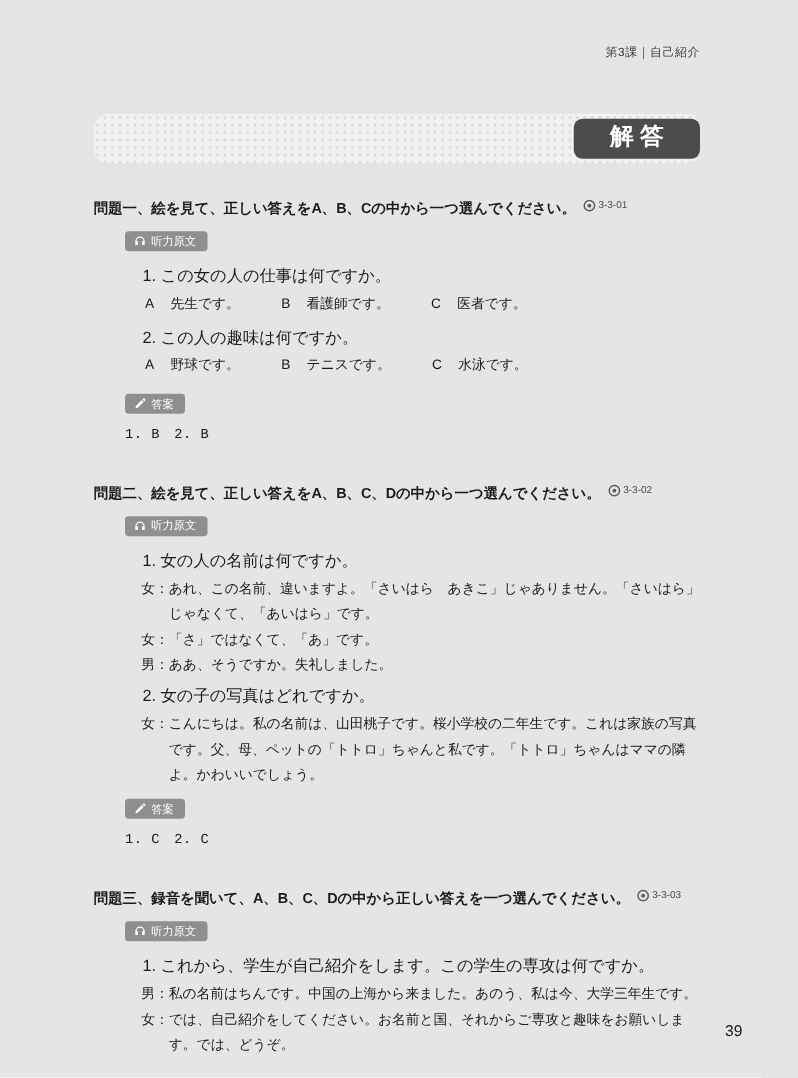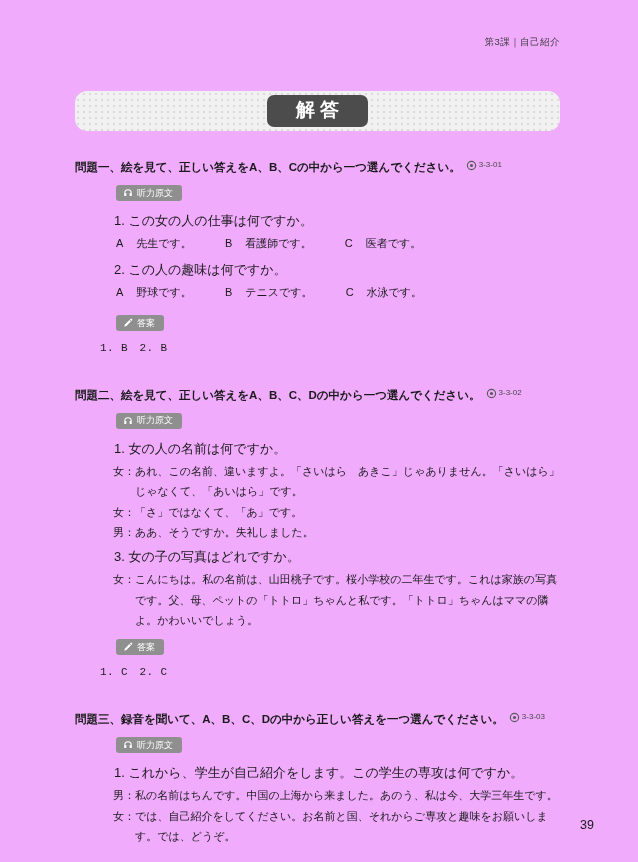--- a/index.html
+++ b/index.html
@@ -2,21 +2,21 @@
 <html><head>
 <meta charset="utf-8">
 <style>
   * { margin: 0; padding: 0; box-sizing: border-box; }
   html, body { background: #ffffff; }
   body { font-family: "Liberation Sans", sans-serif; color: #1a1a1a; }
 
   .page {
     width: 638px;
     height: 862px;
-    background: #f0abfc;
+    background: #e5e5e5;
     position: relative;
     padding: 36px 78px 0 75px;
     overflow: hidden;
   }
 
   .page-header {
     text-align: right;
     font-size: 9.5px;
     color: #3c3c3c;
     letter-spacing: 0.5px;
@@ -24,21 +24,21 @@
 
   .banner {
     margin-top: 42px;
     height: 40px;
     border-radius: 12px;
     background-color: #f1f1f1;
     background-image: radial-gradient(#dadada 1.1px, transparent 1.3px);
     background-size: 6px 6px;
     display: flex;
     align-items: center;
-    justify-content: center;
+    justify-content: flex-end;
   }
   .banner-title {
     background: #4c4c4c;
     color: #ffffff;
     font-weight: bold;
     font-size: 19px;
     letter-spacing: 5px;
     padding: 5px 24px 6px 29px;
     border-radius: 7px;
     line-height: 1.1;
@@ -67,21 +67,21 @@
   .badge {
     display: inline-flex;
     align-items: center;
     gap: 4px;
     background: #8f8f8f;
     color: #ffffff;
     font-size: 9px;
     line-height: 1;
     padding: 3px 9px 3px 7px;
     border-radius: 3px;
-    margin: 9px 16px 5px;
+    margin: 9px 0 5px;
   }
   .badge svg { width: 10px; height: 10px; display: inline-block; }
 
   .q-text { font-size: 13px; line-height: 1.85; margin-top: 3px; margin-left: 14px; }
   .options { font-size: 11px; line-height: 1.85; margin: 0 0 4px 16px; }
   .option { margin-right: 30px; white-space: nowrap; }
   .opt-label { margin-right: 13px; }
 
   .dialogue { margin-left: 13px; }
   .dialogue p {
@@ -174,21 +174,21 @@
         <span>听力原文</span>
       </div>
 
       <p class="q-text">1. 女の人の名前は何ですか。</p>
       <div class="dialogue">
         <p>女：あれ、この名前、違いますよ。「さいはら　あきこ」じゃありません。「さいはら」じゃなくて、「あいはら」です。</p>
         <p>女：「さ」ではなくて、「あ」です。</p>
         <p>男：ああ、そうですか。失礼しました。</p>
       </div>
 
-      <p class="q-text">3. 女の子の写真はどれですか。</p>
+      <p class="q-text">2. 女の子の写真はどれですか。</p>
       <div class="dialogue">
         <p>女：こんにちは。私の名前は、山田桃子です。桜小学校の二年生です。これは家族の写真です。父、母、ペットの「トトロ」ちゃんと私です。「トトロ」ちゃんはママの隣よ。かわいいでしょう。</p>
       </div>
 
       <div class="badge">
         <svg viewBox="0 0 24 24">
             <path d="M3 21l1.6-5.2L15.4 5l3.6 3.6L8.2 19.4 3 21zM16.6 3.8l1.8-1.8a1.4 1.4 0 0 1 2 0l1.6 1.6a1.4 1.4 0 0 1 0 2l-1.8 1.8-3.6-3.6z" fill="#ffffff"></path>
           </svg>
         <span>答案</span>
       </div>

